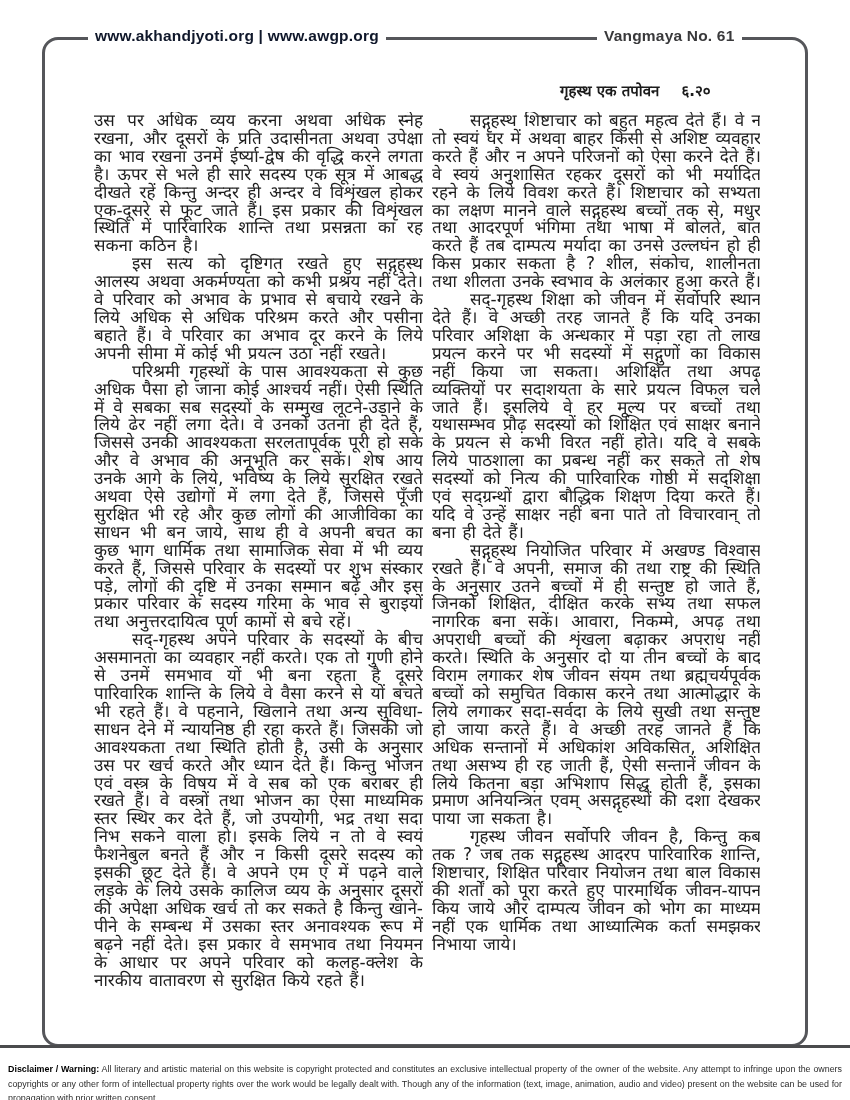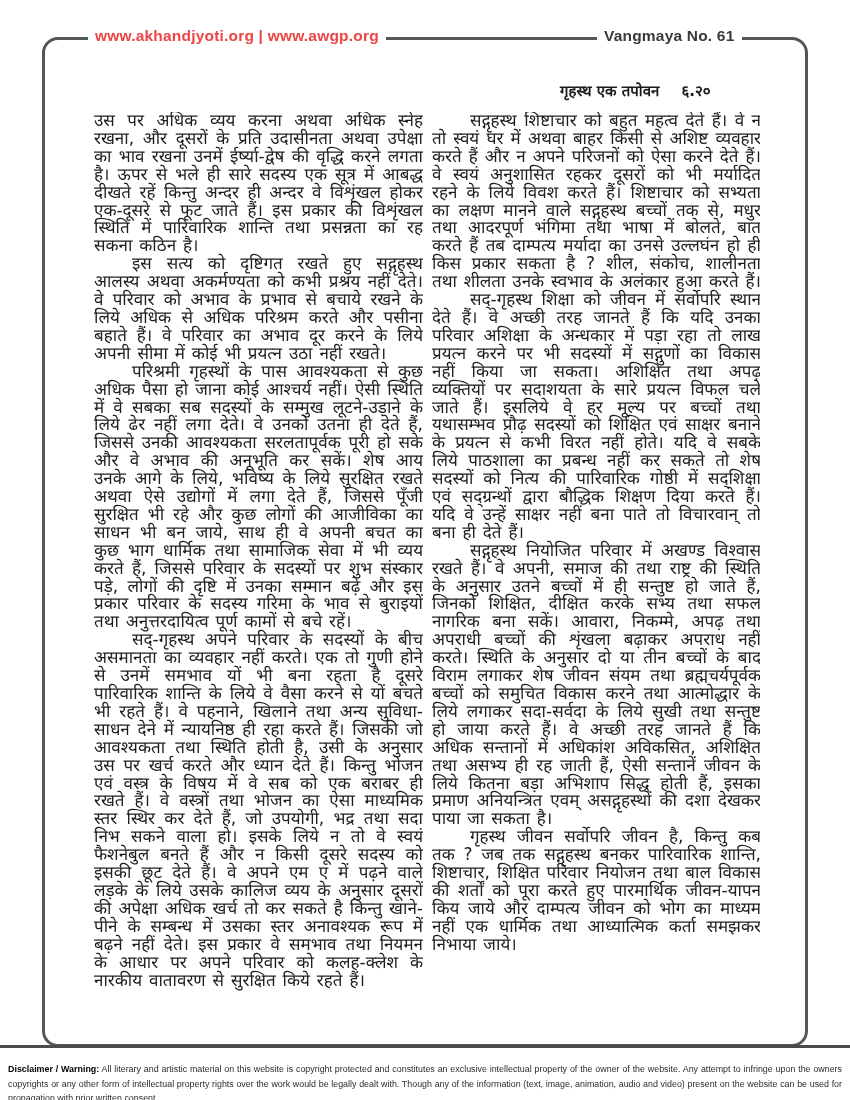--- a/index.html
+++ b/index.html
@@ -31,21 +31,21 @@
     position: absolute;
     top: 27px;
     background: #ffffff;
     padding: 0 7px;
     font-size: 15.5px;
     font-weight: bold;
     letter-spacing: .2px;
     z-index: 2;
     white-space: nowrap;
   }
-  .hdr-left  { left: 88px;  color: #ef4444; text-align: right; }
+  .hdr-left  { left: 88px;  color: #0f172a; text-align: right; }
   .hdr-right { left: 597px; color: #39393b; text-align: right; }
 
   
   .page-title {
     position: absolute;
     top: 80px; left: 560px;
     width: 230px;
     font-size: 15px;
     font-weight: bold;
     color: #1b1b1b;
@@ -107,19 +107,19 @@
   <div class="col">
     <p class="para no-indent">उस पर अधिक व्यय करना अथवा अधिक स्नेह रखना, और दूसरों के प्रति उदासीनता अथवा उपेक्षा का भाव रखना उनमें ईर्ष्या-द्वेष की वृद्धि करने लगता है। ऊपर से भले ही सारे सदस्य एक सूत्र में आबद्ध दीखते रहें किन्तु अन्दर ही अन्दर वे विशृंखल होकर एक-दूसरे से फूट जाते हैं। इस प्रकार की विशृंखल स्थिति में पारिवारिक शान्ति तथा प्रसन्नता का रह सकना कठिन है।</p>
     <p class="para">इस सत्य को दृष्टिगत रखते हुए सद्गृहस्थ आलस्य अथवा अकर्मण्यता को कभी प्रश्रय नहीं देते। वे परिवार को अभाव के प्रभाव से बचाये रखने के लिये अधिक से अधिक परिश्रम करते और पसीना बहाते हैं। वे परिवार का अभाव दूर करने के लिये अपनी सीमा में कोई भी प्रयत्न उठा नहीं रखते।</p>
     <p class="para">परिश्रमी गृहस्थों के पास आवश्यकता से कुछ अधिक पैसा हो जाना कोई आश्चर्य नहीं। ऐसी स्थिति में वे सबका सब सदस्यों के सम्मुख लूटने-उड़ाने के लिये ढेर नहीं लगा देते। वे उनको उतना ही देते हैं, जिससे उनकी आवश्यकता सरलतापूर्वक पूरी हो सके और वे अभाव की अनूभूति कर सकें। शेष आय उनके आगे के लिये, भविष्य के लिये सुरक्षित रखते अथवा ऐसे उद्योगों में लगा देते हैं, जिससे पूँजी सुरक्षित भी रहे और कुछ लोगों की आजीविका का साधन भी बन जाये, साथ ही वे अपनी बचत का कुछ भाग धार्मिक तथा सामाजिक सेवा में भी व्यय करते हैं, जिससे परिवार के सदस्यों पर शुभ संस्कार पड़े, लोगों की दृष्टि में उनका सम्मान बढ़े और इस प्रकार परिवार के सदस्य गरिमा के भाव से बुराइयों तथा अनुत्तरदायित्व पूर्ण कामों से बचे रहें।</p>
     <p class="para">सद्-गृहस्थ अपने परिवार के सदस्यों के बीच असमानता का व्यवहार नहीं करते। एक तो गुणी होने से उनमें समभाव यों भी बना रहता है दूसरे पारिवारिक शान्ति के लिये वे वैसा करने से यों बचते भी रहते हैं। वे पहनाने, खिलाने तथा अन्य सुविधा-साधन देने में न्यायनिष्ठ ही रहा करते हैं। जिसकी जो आवश्यकता तथा स्थिति होती है, उसी के अनुसार उस पर खर्च करते और ध्यान देते हैं। किन्तु भोजन एवं वस्त्र के विषय में वे सब को एक बराबर ही रखते हैं। वे वस्त्रों तथा भोजन का ऐसा माध्यमिक स्तर स्थिर कर देते हैं, जो उपयोगी, भद्र तथा सदा निभ सकने वाला हो। इसके लिये न तो वे स्वयं फैशनेबुल बनते हैं और न किसी दूसरे सदस्य को इसकी छूट देते हैं। वे अपने एम ए में पढ़ने वाले लड़के के लिये उसके कालिज व्यय के अनुसार दूसरों की अपेक्षा अधिक खर्च तो कर सकते है किन्तु खाने-पीने के सम्बन्ध में उसका स्तर अनावश्यक रूप में बढ़ने नहीं देते। इस प्रकार वे समभाव तथा नियमन के आधार पर अपने परिवार को कलह-क्लेश के नारकीय वातावरण से सुरक्षित किये रहते हैं।</p>
   </div>
   <div class="col">
     <p class="para">सद्गृहस्थ शिष्टाचार को बहुत महत्व देते हैं। वे न तो स्वयं घर में अथवा बाहर किसी से अशिष्ट व्यवहार करते हैं और न अपने परिजनों को ऐसा करने देते हैं। वे स्वयं अनुशासित रहकर दूसरों को भी मर्यादित रहने के लिये विवश करते हैं। शिष्टाचार को सभ्यता का लक्षण मानने वाले सद्गृहस्थ बच्चों तक से, मधुर तथा आदरपूर्ण भंगिमा तथा भाषा में बोलते, बात करते हैं तब दाम्पत्य मर्यादा का उनसे उल्लघंन हो ही किस प्रकार सकता है ? शील, संकोच, शालीनता तथा शीलता उनके स्वभाव के अलंकार हुआ करते हैं।</p>
     <p class="para">सद्-गृहस्थ शिक्षा को जीवन में सर्वोपरि स्थान देते हैं। वे अच्छी तरह जानते हैं कि यदि उनका परिवार अशिक्षा के अन्धकार में पड़ा रहा तो लाख प्रयत्न करने पर भी सदस्यों में सद्गुणों का विकास नहीं किया जा सकता। अशिक्षित तथा अपढ़ व्यक्तियों पर सदाशयता के सारे प्रयत्न विफल चले जाते हैं। इसलिये वे हर मूल्य पर बच्चों तथा यथासम्भव प्रौढ़ सदस्यों को शिक्षित एवं साक्षर बनाने के प्रयत्न से कभी विरत नहीं होते। यदि वे सबके लिये पाठशाला का प्रबन्ध नहीं कर सकते तो शेष सदस्यों को नित्य की पारिवारिक गोष्ठी में सद्शिक्षा एवं सद्ग्रन्थों द्वारा बौद्धिक शिक्षण दिया करते हैं। यदि वे उन्हें साक्षर नहीं बना पाते तो विचारवान् तो बना ही देते हैं।</p>
     <p class="para">सद्गृहस्थ नियोजित परिवार में अखण्ड विश्वास रखते हैं। वे अपनी, समाज की तथा राष्ट्र की स्थिति के अनुसार उतने बच्चों में ही सन्तुष्ट हो जाते हैं, जिनको शिक्षित, दीक्षित करके सभ्य तथा सफल नागरिक बना सकें। आवारा, निकम्मे, अपढ़ तथा अपराधी बच्चों की शृंखला बढ़ाकर अपराध नहीं करते। स्थिति के अनुसार दो या तीन बच्चों के बाद विराम लगाकर शेष जीवन संयम तथा ब्रह्मचर्यपूर्वक बच्चों को समुचित विकास करने तथा आत्मोद्धार के लिये लगाकर सदा-सर्वदा के लिये सुखी तथा सन्तुष्ट हो जाया करते हैं। वे अच्छी तरह जानते हैं कि अधिक सन्तानों में अधिकांश अविकसित, अशिक्षित तथा असभ्य ही रह जाती हैं, ऐसी सन्तानें जीवन के लिये कितना बड़ा अभिशाप सिद्ध होती हैं, इसका प्रमाण अनियन्त्रित एवम् असद्गृहस्थों की दशा देखकर पाया जा सकता है।</p>
-    <p class="para">गृहस्थ जीवन सर्वोपरि जीवन है, किन्तु कब तक ? जब तक सद्गृहस्थ बनकर पारिवारिक शान्ति, शिष्टाचार, शिक्षित परिवार नियोजन तथा बाल विकास की शर्तों को पूरा करते हुए पारमार्थिक जीवन-यापन किय जाये और दाम्पत्य जीवन को भोग का माध्यम नहीं एक धार्मिक तथा आध्यात्मिक कर्ता समझकर निभाया जाये।</p>
+    <p class="para">गृहस्थ जीवन सर्वोपरि जीवन है, किन्तु कब तक ? जब तक सद्गृहस्थ आदरप पारिवारिक शान्ति, शिष्टाचार, शिक्षित परिवार नियोजन तथा बाल विकास की शर्तों को पूरा करते हुए पारमार्थिक जीवन-यापन किय जाये और दाम्पत्य जीवन को भोग का माध्यम नहीं एक धार्मिक तथा आध्यात्मिक कर्ता समझकर निभाया जाये।</p>
   </div>
 </div>
 
 <div class="disclaimer">
   <b>Disclaimer / Warning:</b><span> All literary and artistic material on this website is copyright protected and constitutes an exclusive intellectual property of the owner of the website. Any attempt to infringe upon the owners copyrights or any other form of  intellectual property rights over the work would be legally dealt with. Though any of the information (text, image, animation, audio and video) present on the website can be used for propagation with prior written consent.</span>
 </div>
 
 </body></html>

